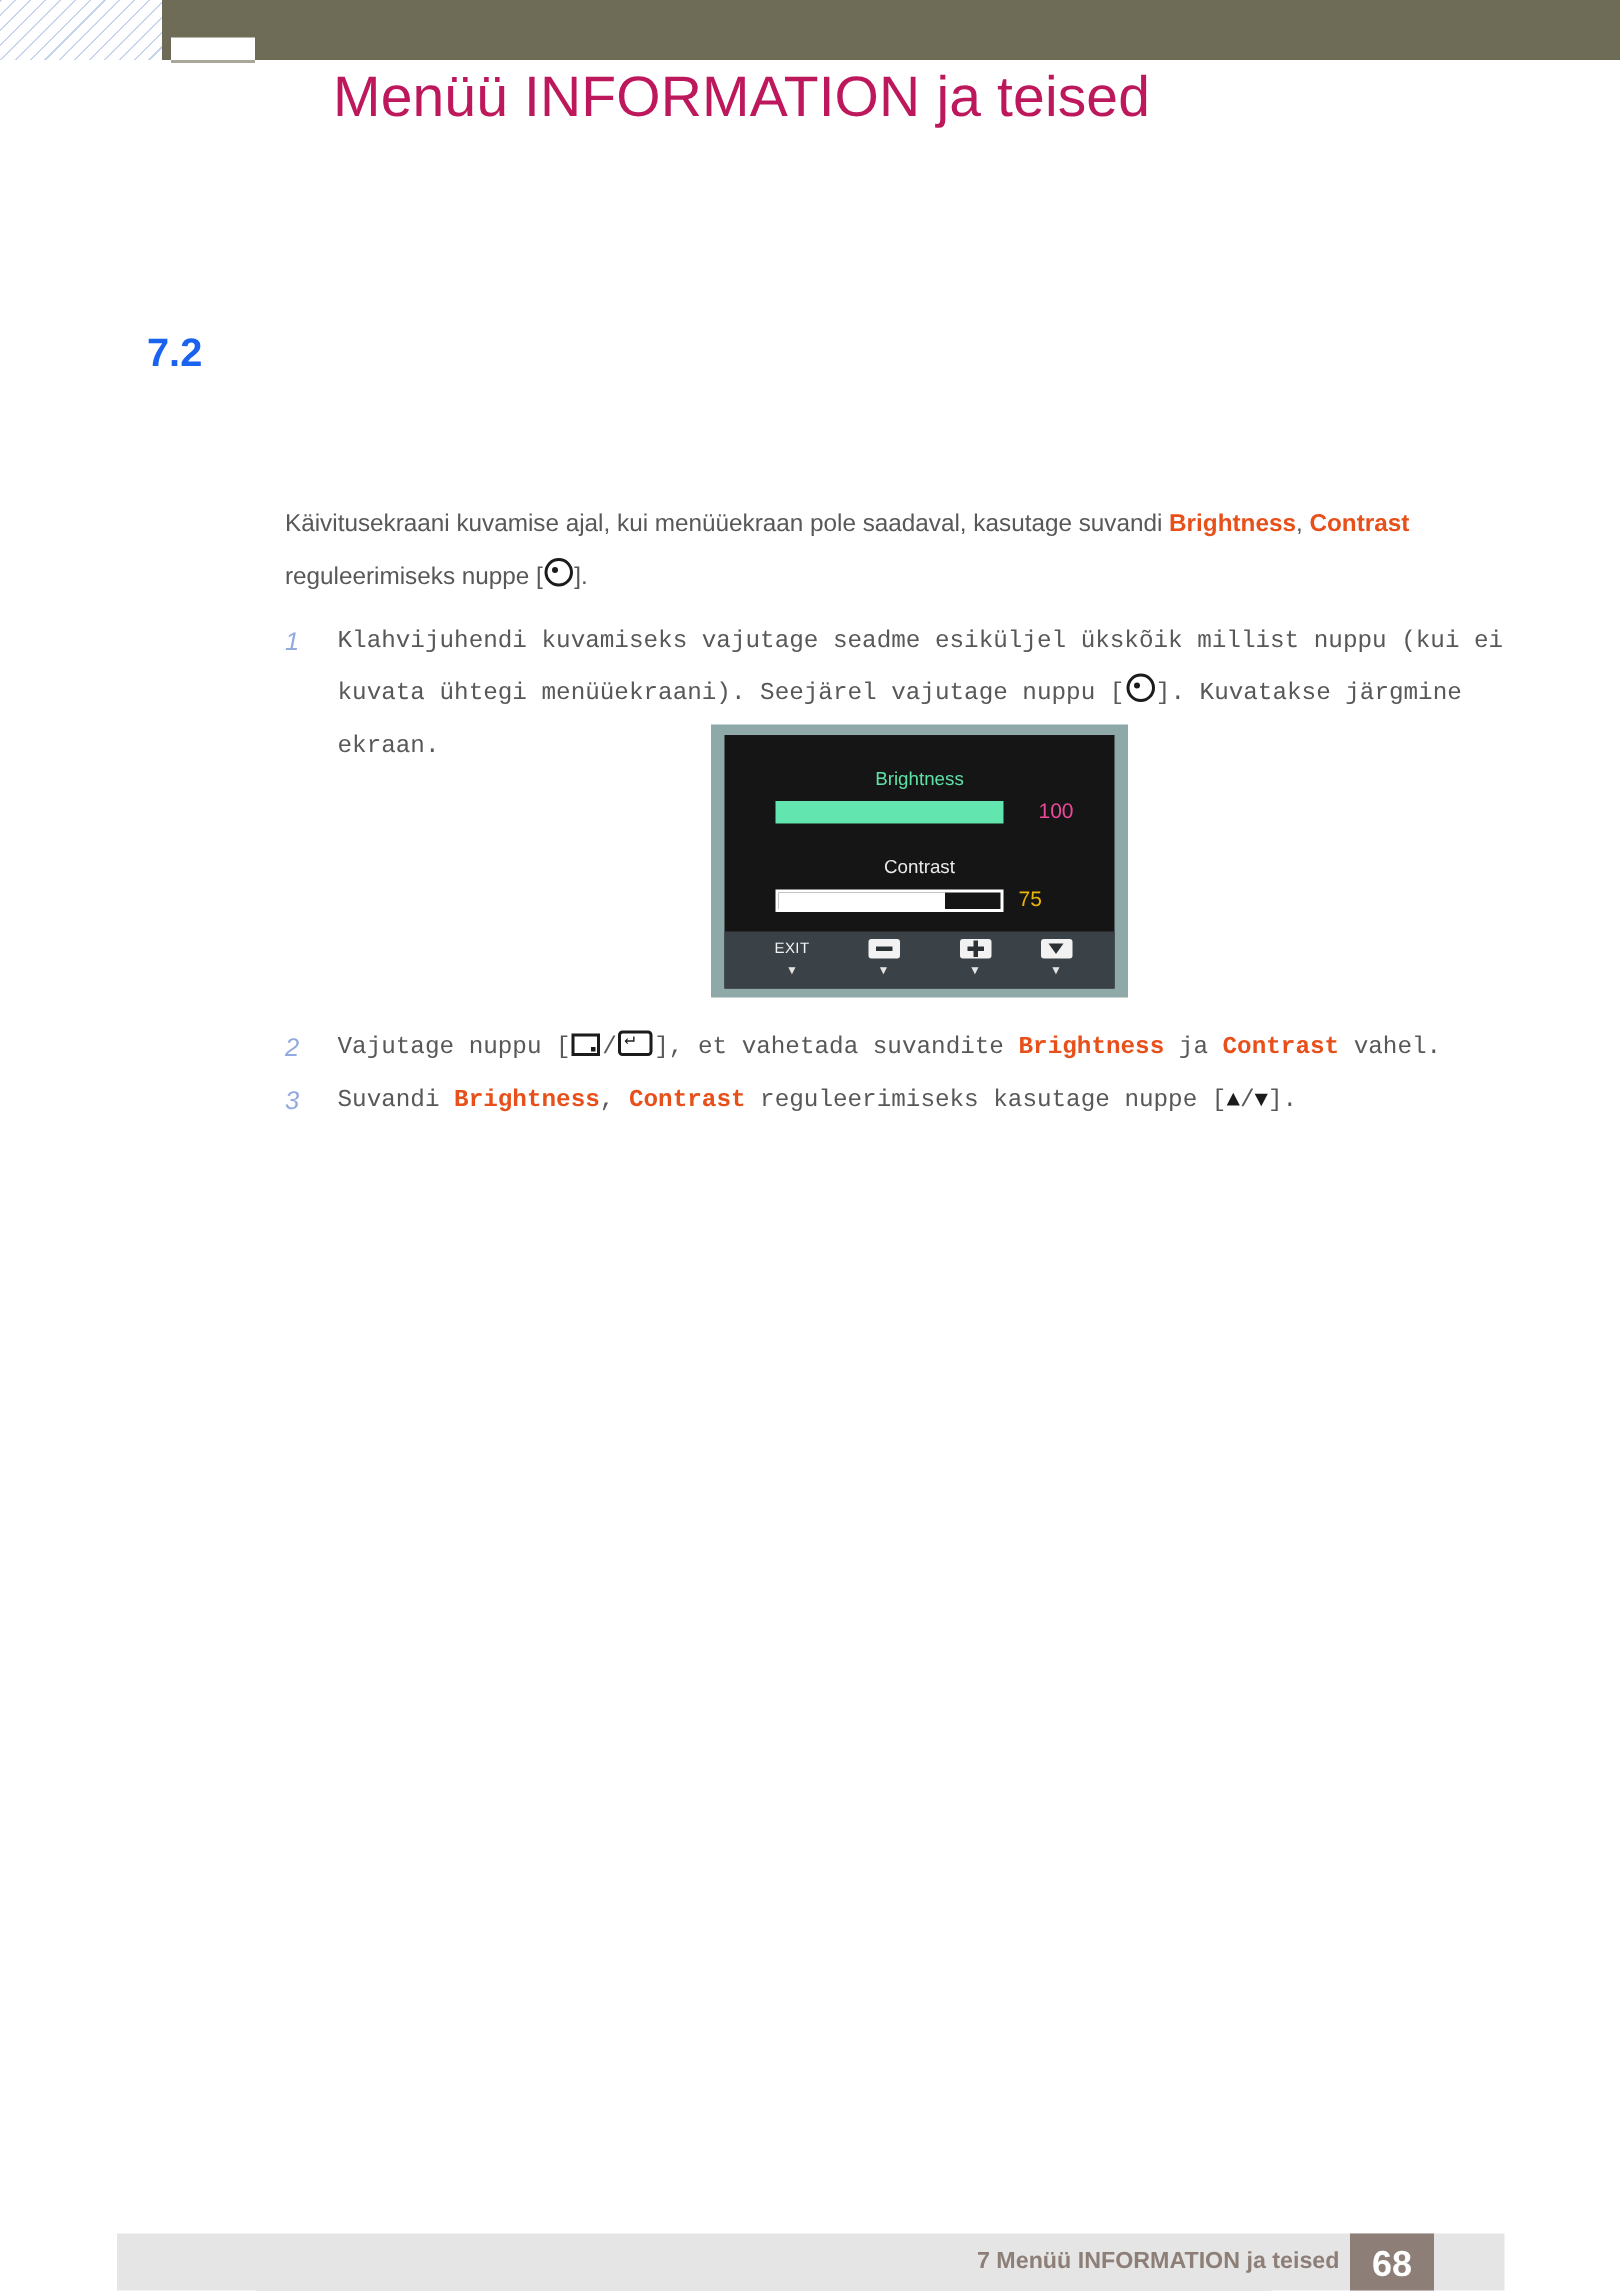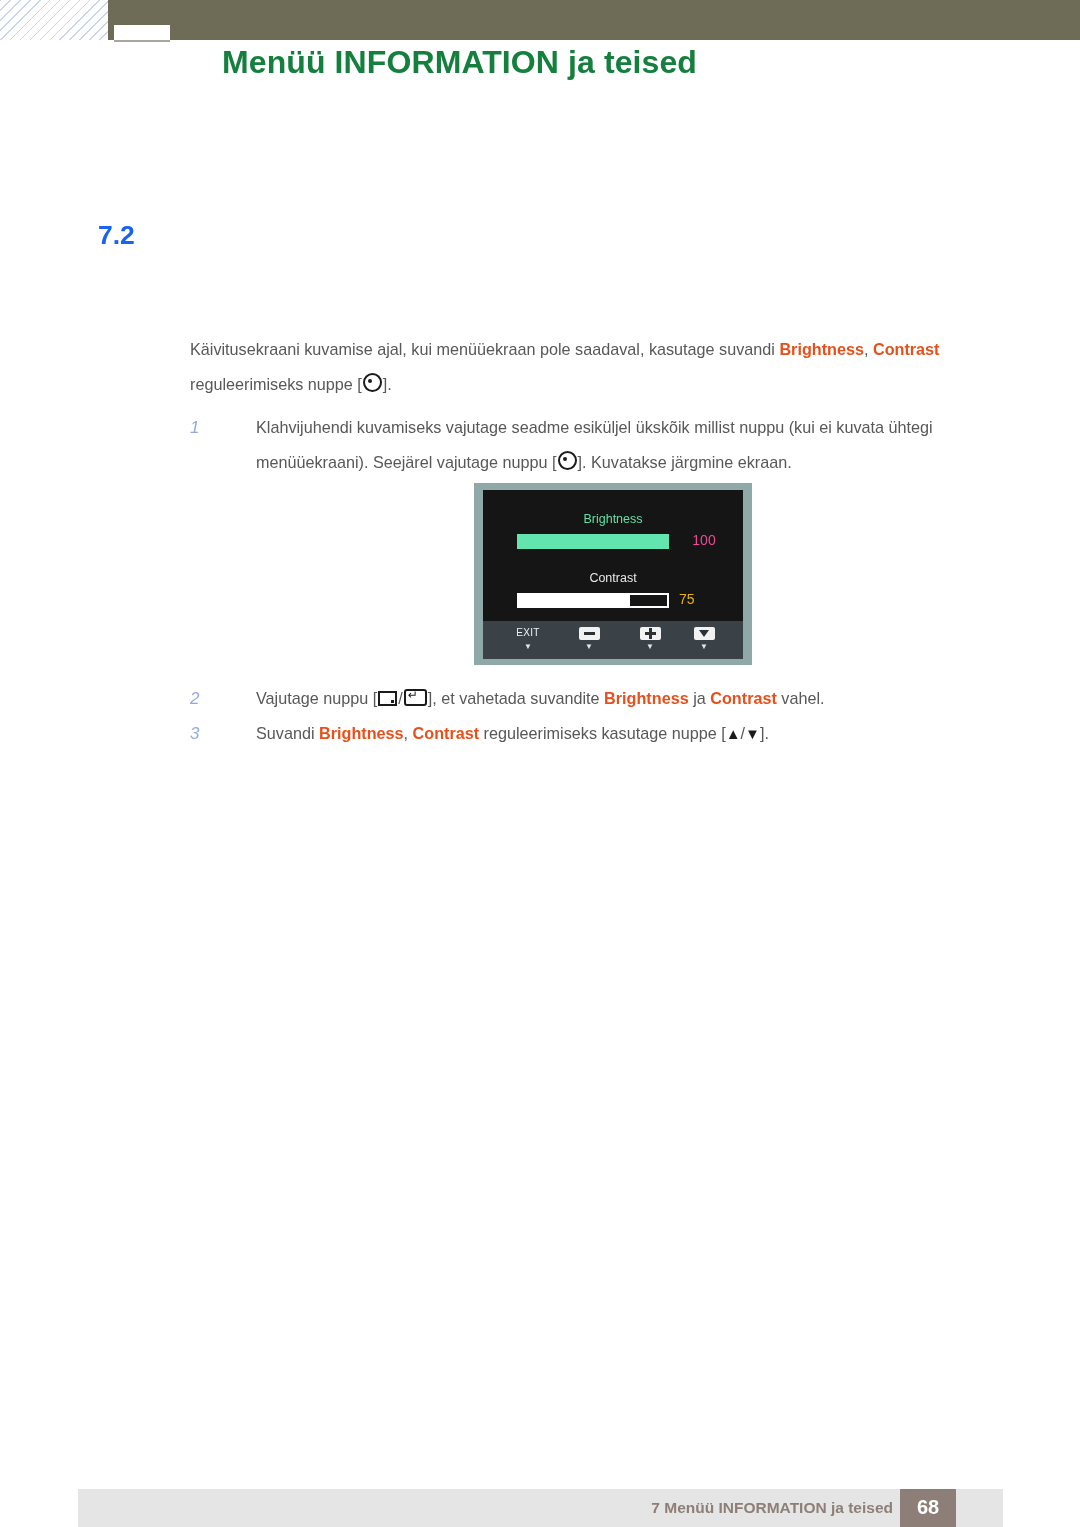--- a/index.html
+++ b/index.html
@@ -51,23 +51,23 @@
     position: absolute;
     left: 114px; top: 40px;
     width: 56px;
     height: 2px;
     background: #a8a79a;
   }
   .header-title {
     position: absolute;
     left: 222px;
     top: 44px;
-    font-size: 32px;
-    font-weight: bold;
-    color: #15803d;
+    font-size: 38px;
+    font-weight: normal;
+    color: #be185d;
     letter-spacing: 0.1px;
     white-space: nowrap;
   }
 
   
   .section-head {
     position: absolute;
     left: 98px;
     top: 216px;
     width: 900px;
@@ -112,21 +112,22 @@
     position: absolute;
     left: 0;
     top: 0;
     width: 34px;
     font-style: italic;
     font-size: 17px;
     color: #93aade;
   }
   .step-body {
     display: block;
-    margin-left: 66px;
+    margin-left: 35px;
+    font-family: Liberation Mono, monospace;
   }
   .hl {
     color: #e8501b;
     font-weight: bold;
   }
 
   
   .key {
     display: inline-block;
     vertical-align: -2px;
@@ -320,21 +321,21 @@
     top: 0;
     width: 56px;
     height: 38px;
     background: #8d7f77;
   }
   .page-num {
     position: absolute;
     left: 0; top: 7px;
     width: 56px;
     text-align: center;
-    font-size: 20px;
+    font-size: 24px;
     font-weight: bold;
     color: #ffffff;
   }
 </style>
 </head>
 <body>
 
 <div class="header">
   <div class="hatch"></div>
   <div class="olive-bar"></div>

